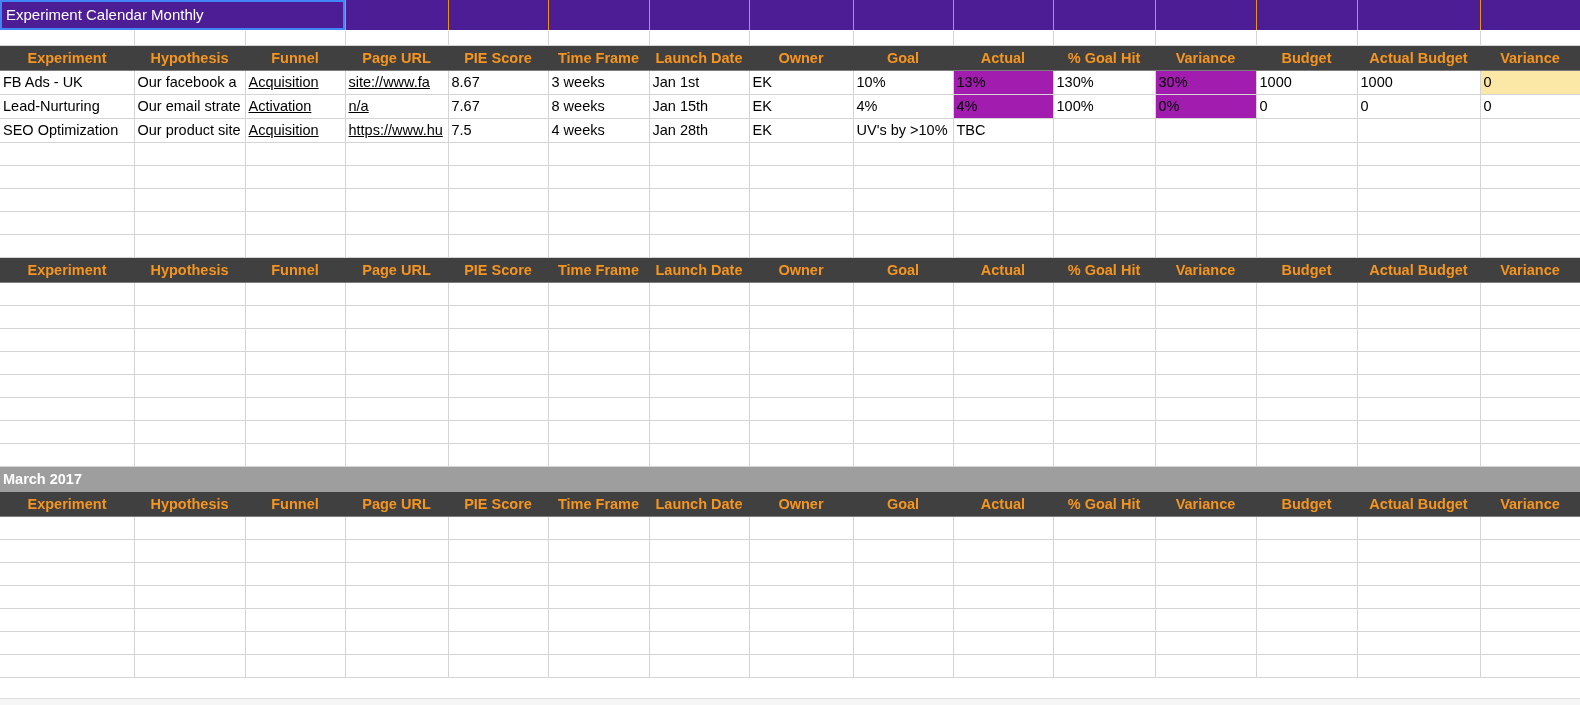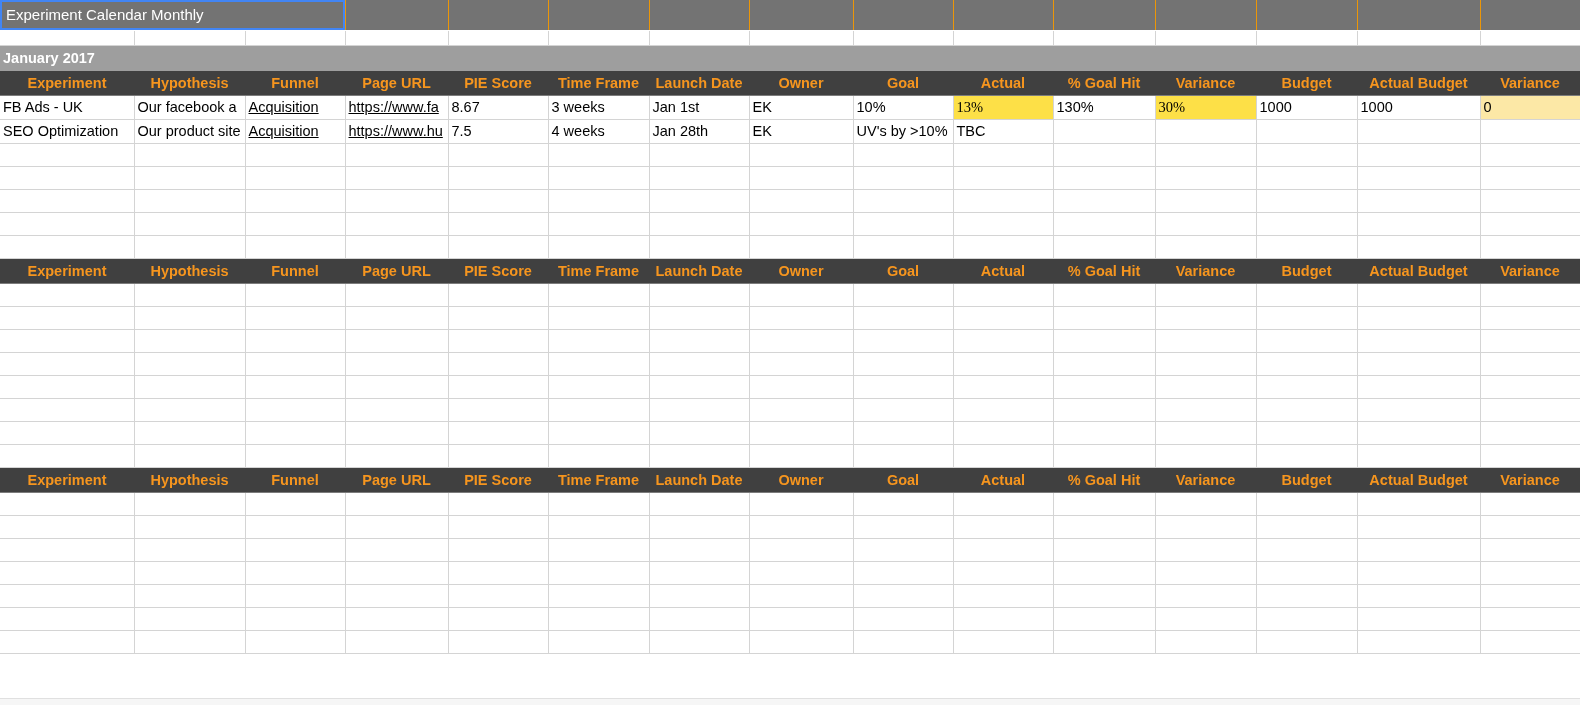--- a/index.html
+++ b/index.html
@@ -36,21 +36,21 @@
     white-space: nowrap;
     vertical-align: middle;
     box-sizing: border-box;
     line-height: 23px;
   }
   
   table.grid td:last-child { border-right: none; }
 
   
   tr.title-row td {
-    background: #737373;
+    background: #4c1d95;
     border-right: 1px solid #eb9608;
     border-bottom: 1px solid #ffffff;
     height: 30px;
     line-height: 30px;
   }
   td.title-cell {
     color: #ffffff;
     font-size: 15px;
     background: #f9a00b;
     position: relative;
@@ -93,21 +93,21 @@
     height: 24px;
     line-height: 24px;
     border-right: none;
     border-bottom: 1px solid #7c7c7c;
   }
 
   
   td.link {
     text-decoration: underline;
   }
-  td.green { background: #fde047; font-family: Liberation Serif, serif; }
+  td.green { background: #a21caf; }
   td.yellow { background: #fce8a6; }
   td.empty-row { height: 23px; }
 
   
   #bottom-strip {
     position: absolute;
     left: 0;
     bottom: 0;
     width: 1580px;
     height: 7px;
@@ -164,23 +164,20 @@
           <td></td>
           <td></td>
           <td></td>
           <td></td>
           <td></td>
           <td></td>
           <td></td>
           <td></td>
           <td></td>
         </tr>
-        <tr class="month-row">
-          <td colspan="15"><span>January 2017</span></td>
-        </tr>
         <tr class="header-row">
           <td>Experiment</td>
           <td>Hypothesis</td>
           <td>Funnel</td>
           <td>Page URL</td>
           <td>PIE Score</td>
           <td>Time Frame</td>
           <td>Launch Date</td>
           <td>Owner</td>
           <td>Goal</td>
@@ -188,32 +185,49 @@
           <td>% Goal Hit</td>
           <td>Variance</td>
           <td>Budget</td>
           <td>Actual Budget</td>
           <td>Variance</td>
         </tr>
         <tr>
           <td>FB Ads - UK</td>
           <td>Our facebook a</td>
           <td class="link">Acquisition</td>
-          <td class="link">https://www.fa</td>
+          <td class="link">site://www.fa</td>
           <td>8.67</td>
           <td>3 weeks</td>
           <td>Jan 1st</td>
           <td>EK</td>
           <td>10%</td>
           <td class="green">13%</td>
           <td>130%</td>
           <td class="green">30%</td>
           <td>1000</td>
           <td>1000</td>
           <td class="yellow">0</td>
+        </tr>
+        <tr>
+          <td>Lead-Nurturing</td>
+          <td>Our email strate</td>
+          <td class="link">Activation</td>
+          <td class="link">n/a</td>
+          <td>7.67</td>
+          <td>8 weeks</td>
+          <td>Jan 15th</td>
+          <td>EK</td>
+          <td>4%</td>
+          <td class="green">4%</td>
+          <td>100%</td>
+          <td class="green">0%</td>
+          <td>0</td>
+          <td>0</td>
+          <td>0</td>
         </tr>
         <tr>
           <td>SEO Optimization</td>
           <td>Our product site</td>
           <td class="link">Acquisition</td>
           <td class="link">https://www.hu</td>
           <td>7.5</td>
           <td>4 weeks</td>
           <td>Jan 28th</td>
           <td>EK</td>
@@ -456,20 +470,23 @@
           <td class="empty-row"></td>
           <td class="empty-row"></td>
           <td class="empty-row"></td>
           <td class="empty-row"></td>
           <td class="empty-row"></td>
           <td class="empty-row"></td>
           <td class="empty-row"></td>
           <td class="empty-row"></td>
           <td class="empty-row"></td>
         </tr>
+        <tr class="month-row">
+          <td colspan="15"><span>March 2017</span></td>
+        </tr>
         <tr class="header-row">
           <td>Experiment</td>
           <td>Hypothesis</td>
           <td>Funnel</td>
           <td>Page URL</td>
           <td>PIE Score</td>
           <td>Time Frame</td>
           <td>Launch Date</td>
           <td>Owner</td>
           <td>Goal</td>

